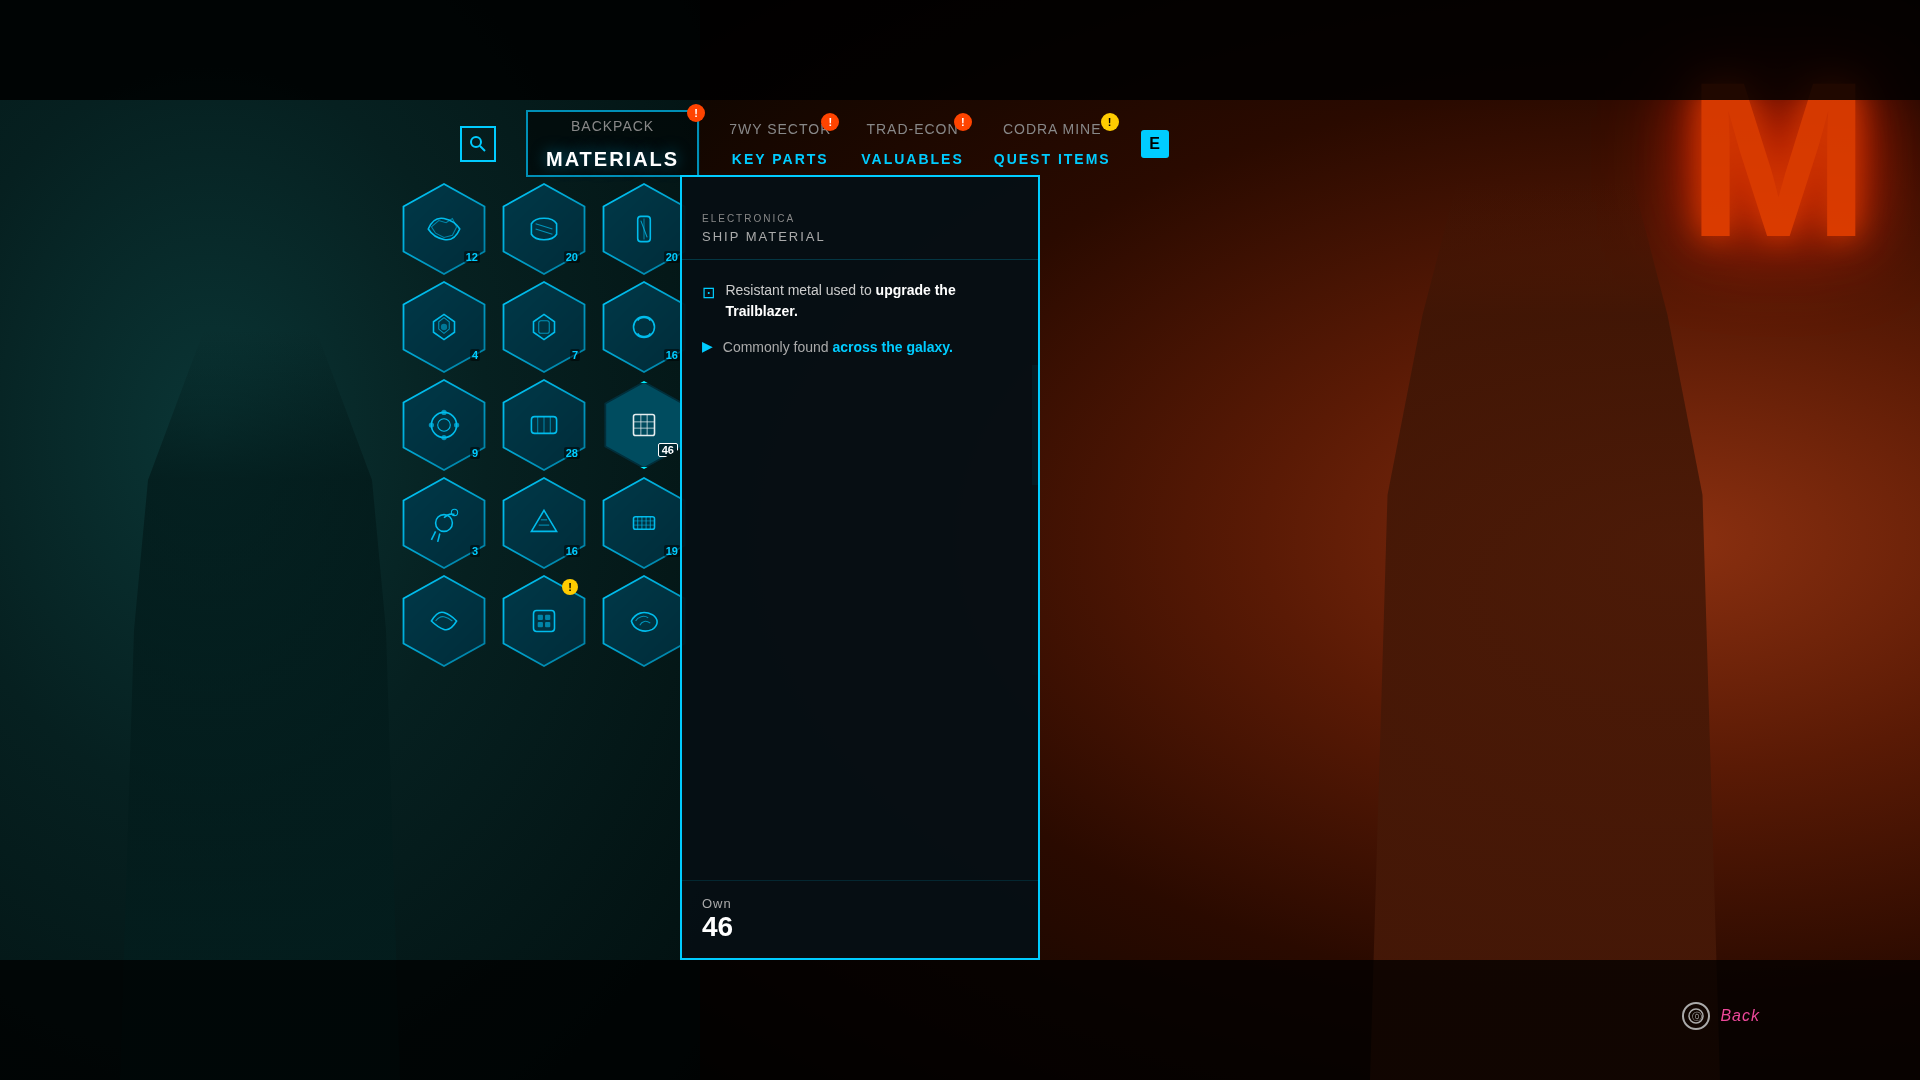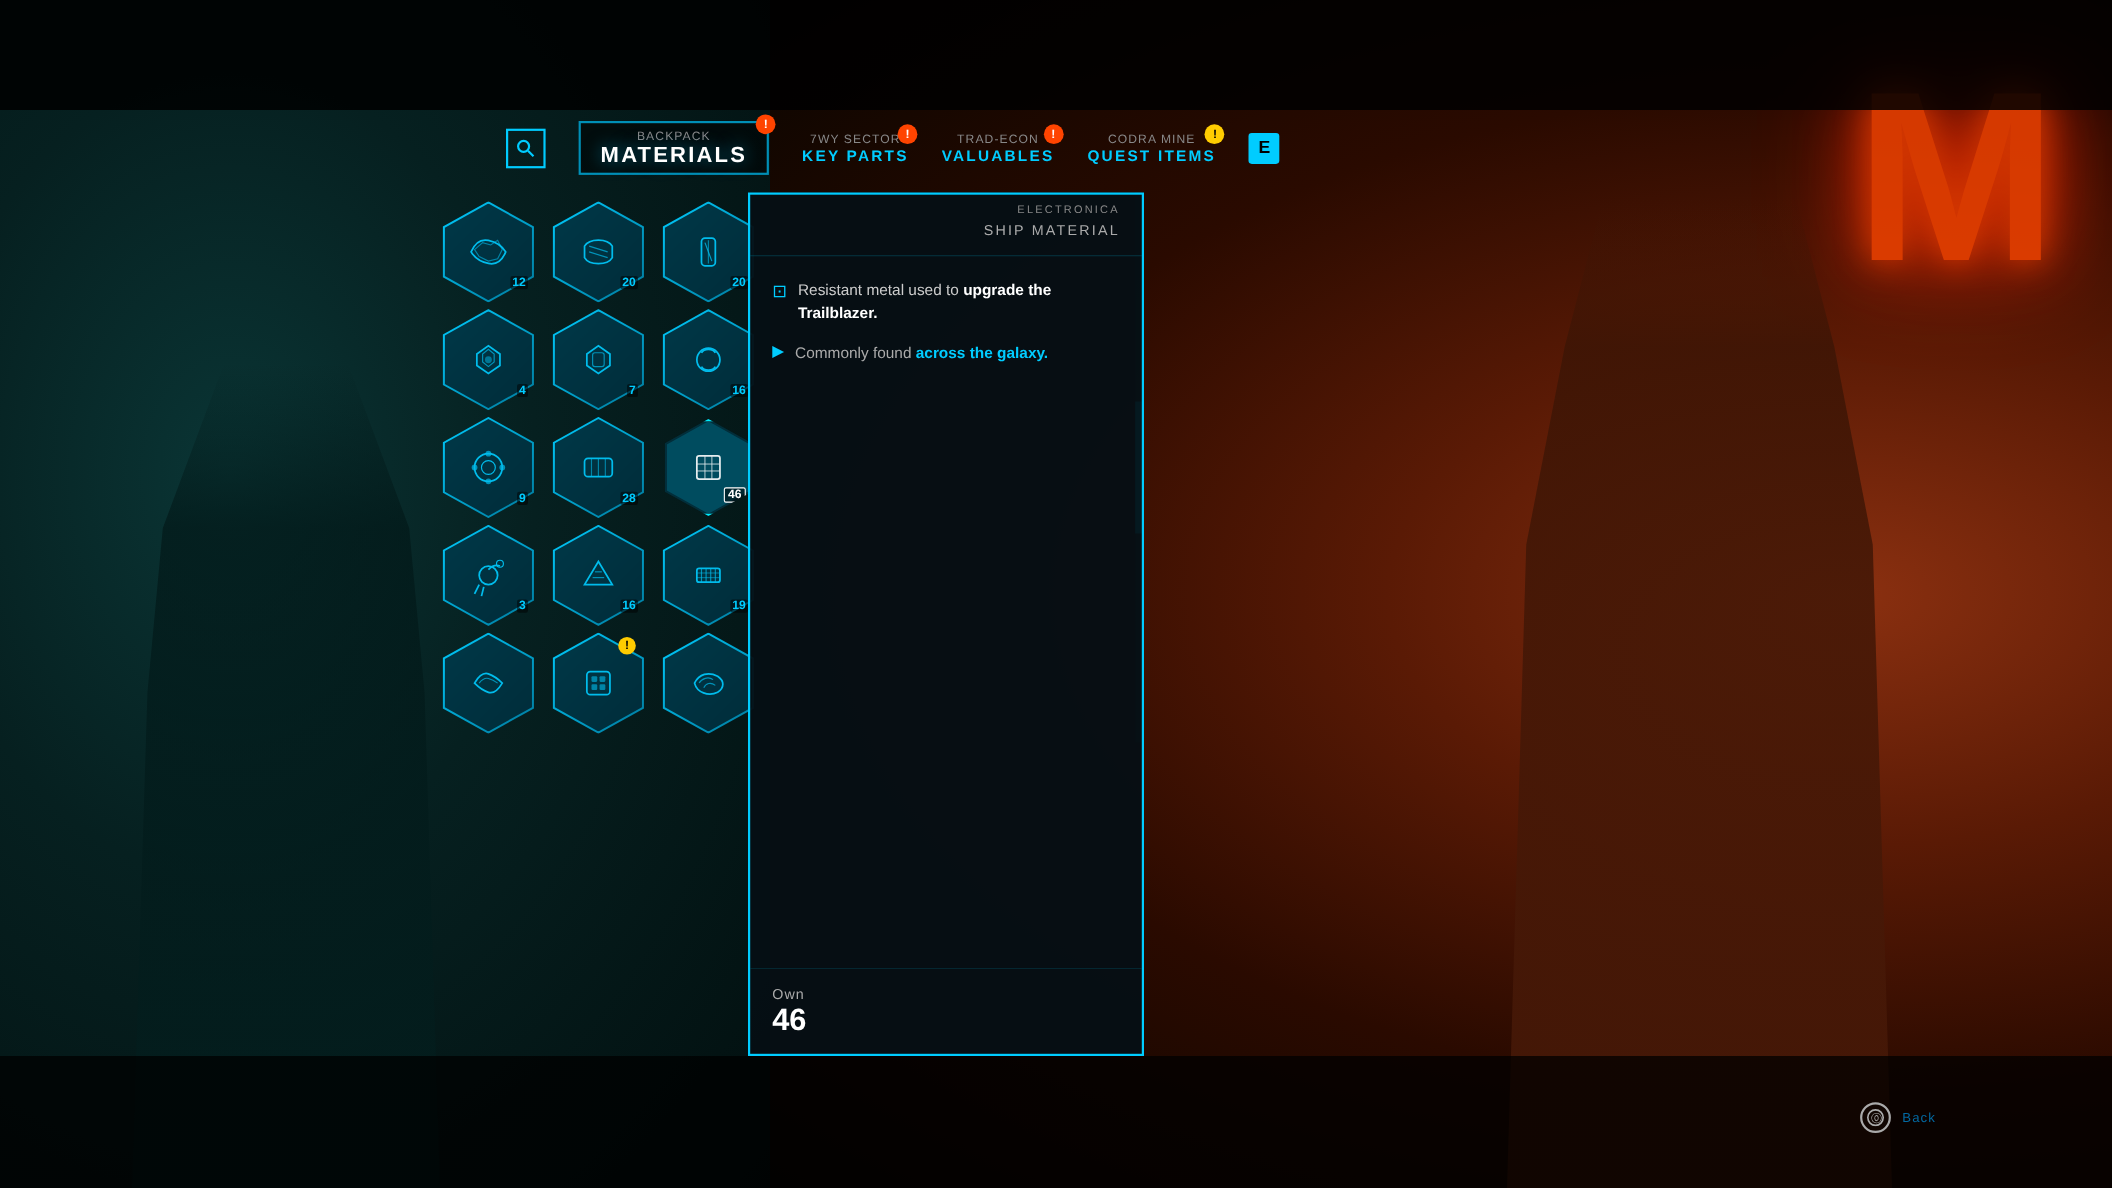--- a/index.html
+++ b/index.html
@@ -119,25 +119,25 @@
       padding: 6px 18px 4px;
       background: rgba(0,0,0,0.5);
     }
 
     .nav-tab.inactive .nav-tab-label {
       color: #00ccff;
       font-size: 14px;
     }
 
     .nav-tab .sub-label {
-      font-size: 11px;
+      font-size: 14px;
       color: #888;
       letter-spacing: 1px;
       text-transform: uppercase;
-      margin-bottom: 0;
+      margin-bottom: 14px;
     }
 
     .badge {
       position: absolute;
       top: -8px;
       right: -8px;
       background: #ff4400;
       color: white;
       border-radius: 50%;
       width: 18px;
@@ -289,22 +289,22 @@
       bottom: 120px;
       background: rgba(5, 15, 20, 0.95);
       border: 2px solid #00ccff;
       z-index: 20;
       padding: 0;
       display: flex;
       flex-direction: column;
     }
 
     .detail-header {
-      padding: 9px 20px 15px;
-      text-align: right;
+      padding: 36px 20px 15px;
+      text-align: left;
       border-bottom: 1px solid rgba(0,150,180,0.3);
     }
 
     .detail-subtitle {
       font-size: 10px;
       color: #888;
       letter-spacing: 2px;
       text-transform: uppercase;
       margin-bottom: 5px;
     }
@@ -421,23 +421,24 @@
       border: 2px solid #aaa;
       border-radius: 50%;
       display: flex;
       align-items: center;
       justify-content: center;
       color: #aaa;
       font-size: 14px;
     }
 
     .back-label {
-      font-size: 12px;
-      color: #0369a1;
+      font-size: 16px;
+      color: #ec4899;
       letter-spacing: 1px;
+      font-style: italic;
     }
 
     
     .hex-svg {
       width: 42px;
       height: 42px;
       color: #00ccff;
       fill: #00ccff;
       opacity: 0.9;
     }

